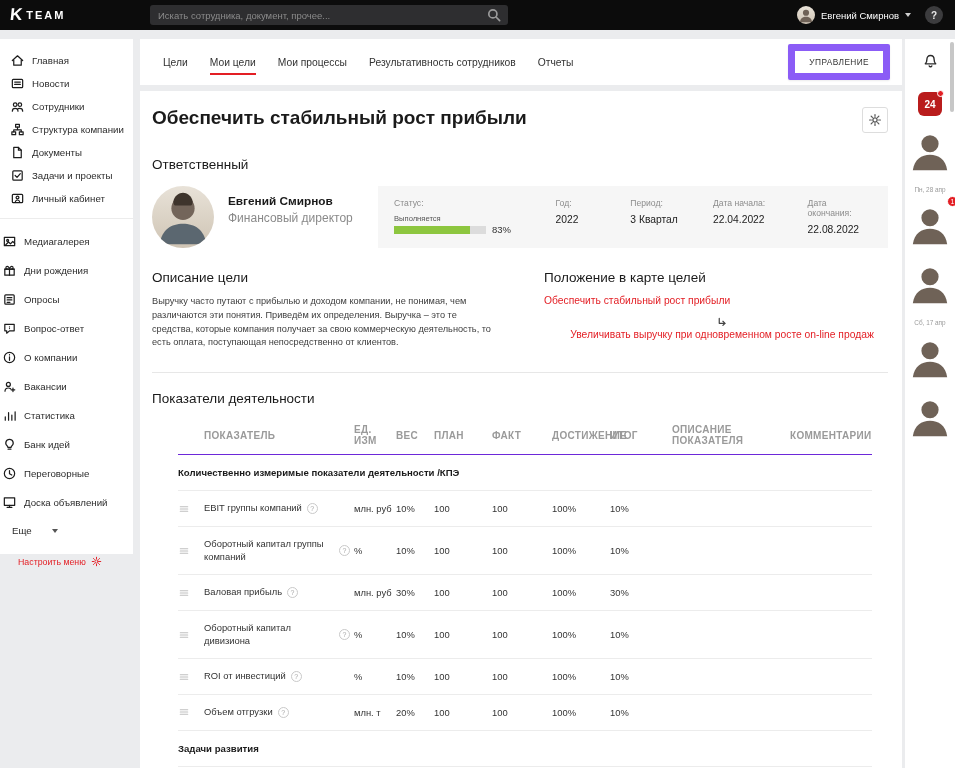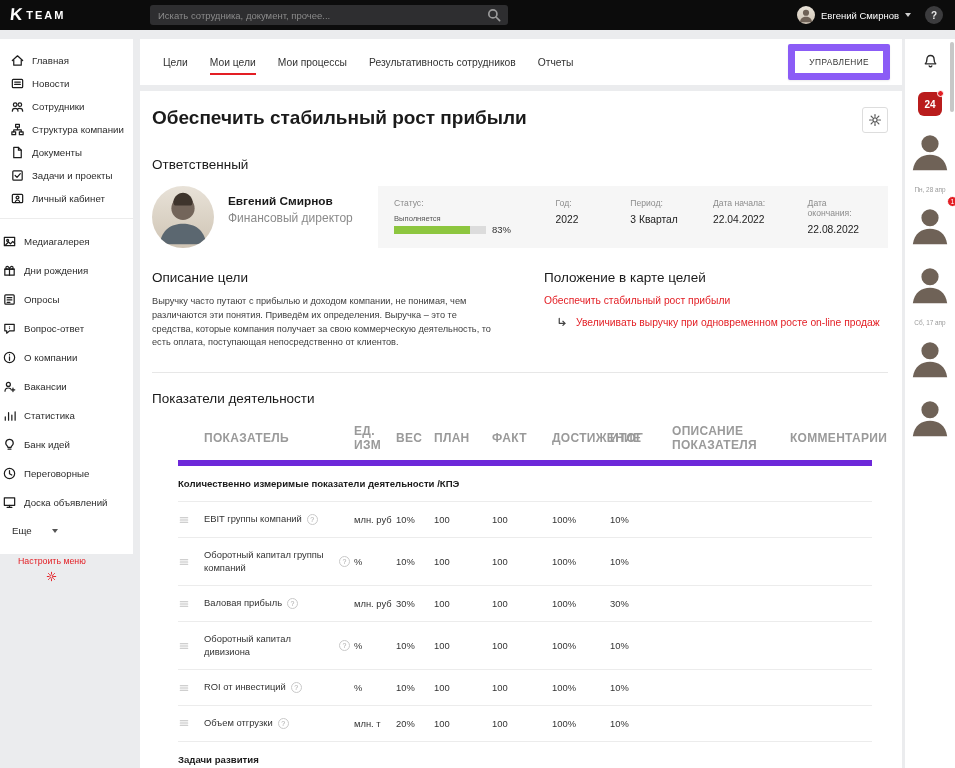--- a/index.html
+++ b/index.html
@@ -32,21 +32,21 @@
 
   
   .sidebar{ position:absolute; left:0; top:39px; width:133px; background:#fff; padding:10px 0 8px 0; }
   .side-item{ display:flex; align-items:center; padding:4px 10px; cursor:pointer; }
   .side-icon{ width:15px; height:15px; margin-right:7px; color:#1c1c1c; flex:none; }
   .side-label{ font-size:9.7px; color:#2b2b2b; white-space:nowrap; }
   .side-divider{ height:1px; background:#ececec; margin:8px 0; }
   .group2 .side-item{ padding:7px 2px; }
   .more-row{ display:flex; align-items:center; gap:20px; padding:8px 10px 10px 12px; font-size:9.7px; color:#2b2b2b; cursor:pointer; }
   .more-caret{ width:0; height:0; border-left:3.5px solid transparent; border-right:3.5px solid transparent; border-top:4px solid #555; }
-  .configure-link{ position:absolute; left:18px; top:556px; font-size:8.8px; color:#e31e24; display:flex; align-items:center; gap:5px; cursor:pointer;flex-direction:column; }
+  .configure-link{ position:absolute; left:18px; top:556px; font-size:8.8px; color:#e31e24; display:flex; align-items:center; gap:5px; cursor:pointer; }
   .configure-link .side-icon{ width:11px; height:11px; color:#e31e24; margin:0; }
 
   
   .main{ position:absolute; left:140px; top:39px; width:762px; }
   .tabsbar{ background:#fff; height:46px; display:flex; align-items:center; padding:0 12px; position:relative; }
   .tab{ font-size:10.3px; color:#333; padding:16px 11px 15px 11px; cursor:pointer; position:relative; white-space:nowrap; }
   .tab.active::after{ content:""; position:absolute; left:11px; right:11px; bottom:8px; height:2px; background:#e31e24; }
   .manage-btn{ margin-left:auto; border:7px solid #8b5cf6; background:#fff; border-radius:2px; font-size:8.3px; letter-spacing:.4px; color:#333; padding:6px 14px; cursor:pointer; box-shadow:0 1px 2px rgba(0,0,0,.08); font-family:"Liberation Sans", sans-serif; }
 
   .card{ background:#fff; margin-top:6px; padding:16px 14px 18px 12px; min-height:640px; }
@@ -76,30 +76,30 @@
   .progress-row{ display:flex; align-items:center; gap:6px; }
   .progress-track{ width:92px; height:8px; background:#dcdcdc; }
   .progress-fill{ height:100%; background:#8dc63f; }
   .progress-pct{ font-size:9.5px; color:#333; }
 
   .two-cols{ display:flex; margin-top:22px; }
   .col-desc{ width:347px; }
   .desc-text{ margin-top:10px; font-size:9.2px; line-height:1.5; color:#3c3c3c; }
   .col-map{ margin-left:45px; flex:1; }
   .map-parent{ margin-top:10px; font-size:10.3px; color:#e31e24; cursor:pointer; }
-  .map-child-row{ display:flex; align-items:center; gap:7px; margin-top:10px; margin-left:12px; }
+  .map-child-row{ display:flex; align-items:center; margin-top:10px; margin-left:12px;flex-direction:column; }
   .map-child-row svg{ width:13px; height:13px; color:#444; flex:none; }
   .map-child{ font-size:10.3px; color:#e31e24; cursor:pointer; }
 
   .section-divider{ border-bottom:1px solid #e7e7e7; margin-top:22px; }
   .ind-heading{ margin-top:18px; }
 
   
   .tbl{ margin:10px 0 0 26px; width:694px; border-collapse:collapse; table-layout:fixed; }
-  .tbl th{ font-size:12px; color:#9a9a9a; font-weight:bold; text-align:left; letter-spacing:.3px; padding:8px 4px 8px 0; border-bottom:6px solid #6d28d9; }
+  .tbl th{ font-size:10px; color:#9a9a9a; font-weight:bold; text-align:left; letter-spacing:.3px; padding:8px 4px 8px 0; border-bottom:1px solid #6d28d9; }
   .tbl td{ font-size:9.4px; color:#333; padding:11px 4px 11px 0; border-bottom:1px solid #ececec; vertical-align:middle; }
   .tbl tr.group-row td{ font-weight:bold; font-size:9.6px; color:#1a1a1a; padding:12px 0 12px 0; }
   .col-handle{ width:26px; }
   .col-name{ width:150px; }
   .col-unit{ width:42px; }
   .col-weight{ width:38px; }
   .col-plan{ width:58px; }
   .col-fact{ width:60px; }
   .col-ach{ width:58px; }
   .col-total{ width:62px; }

